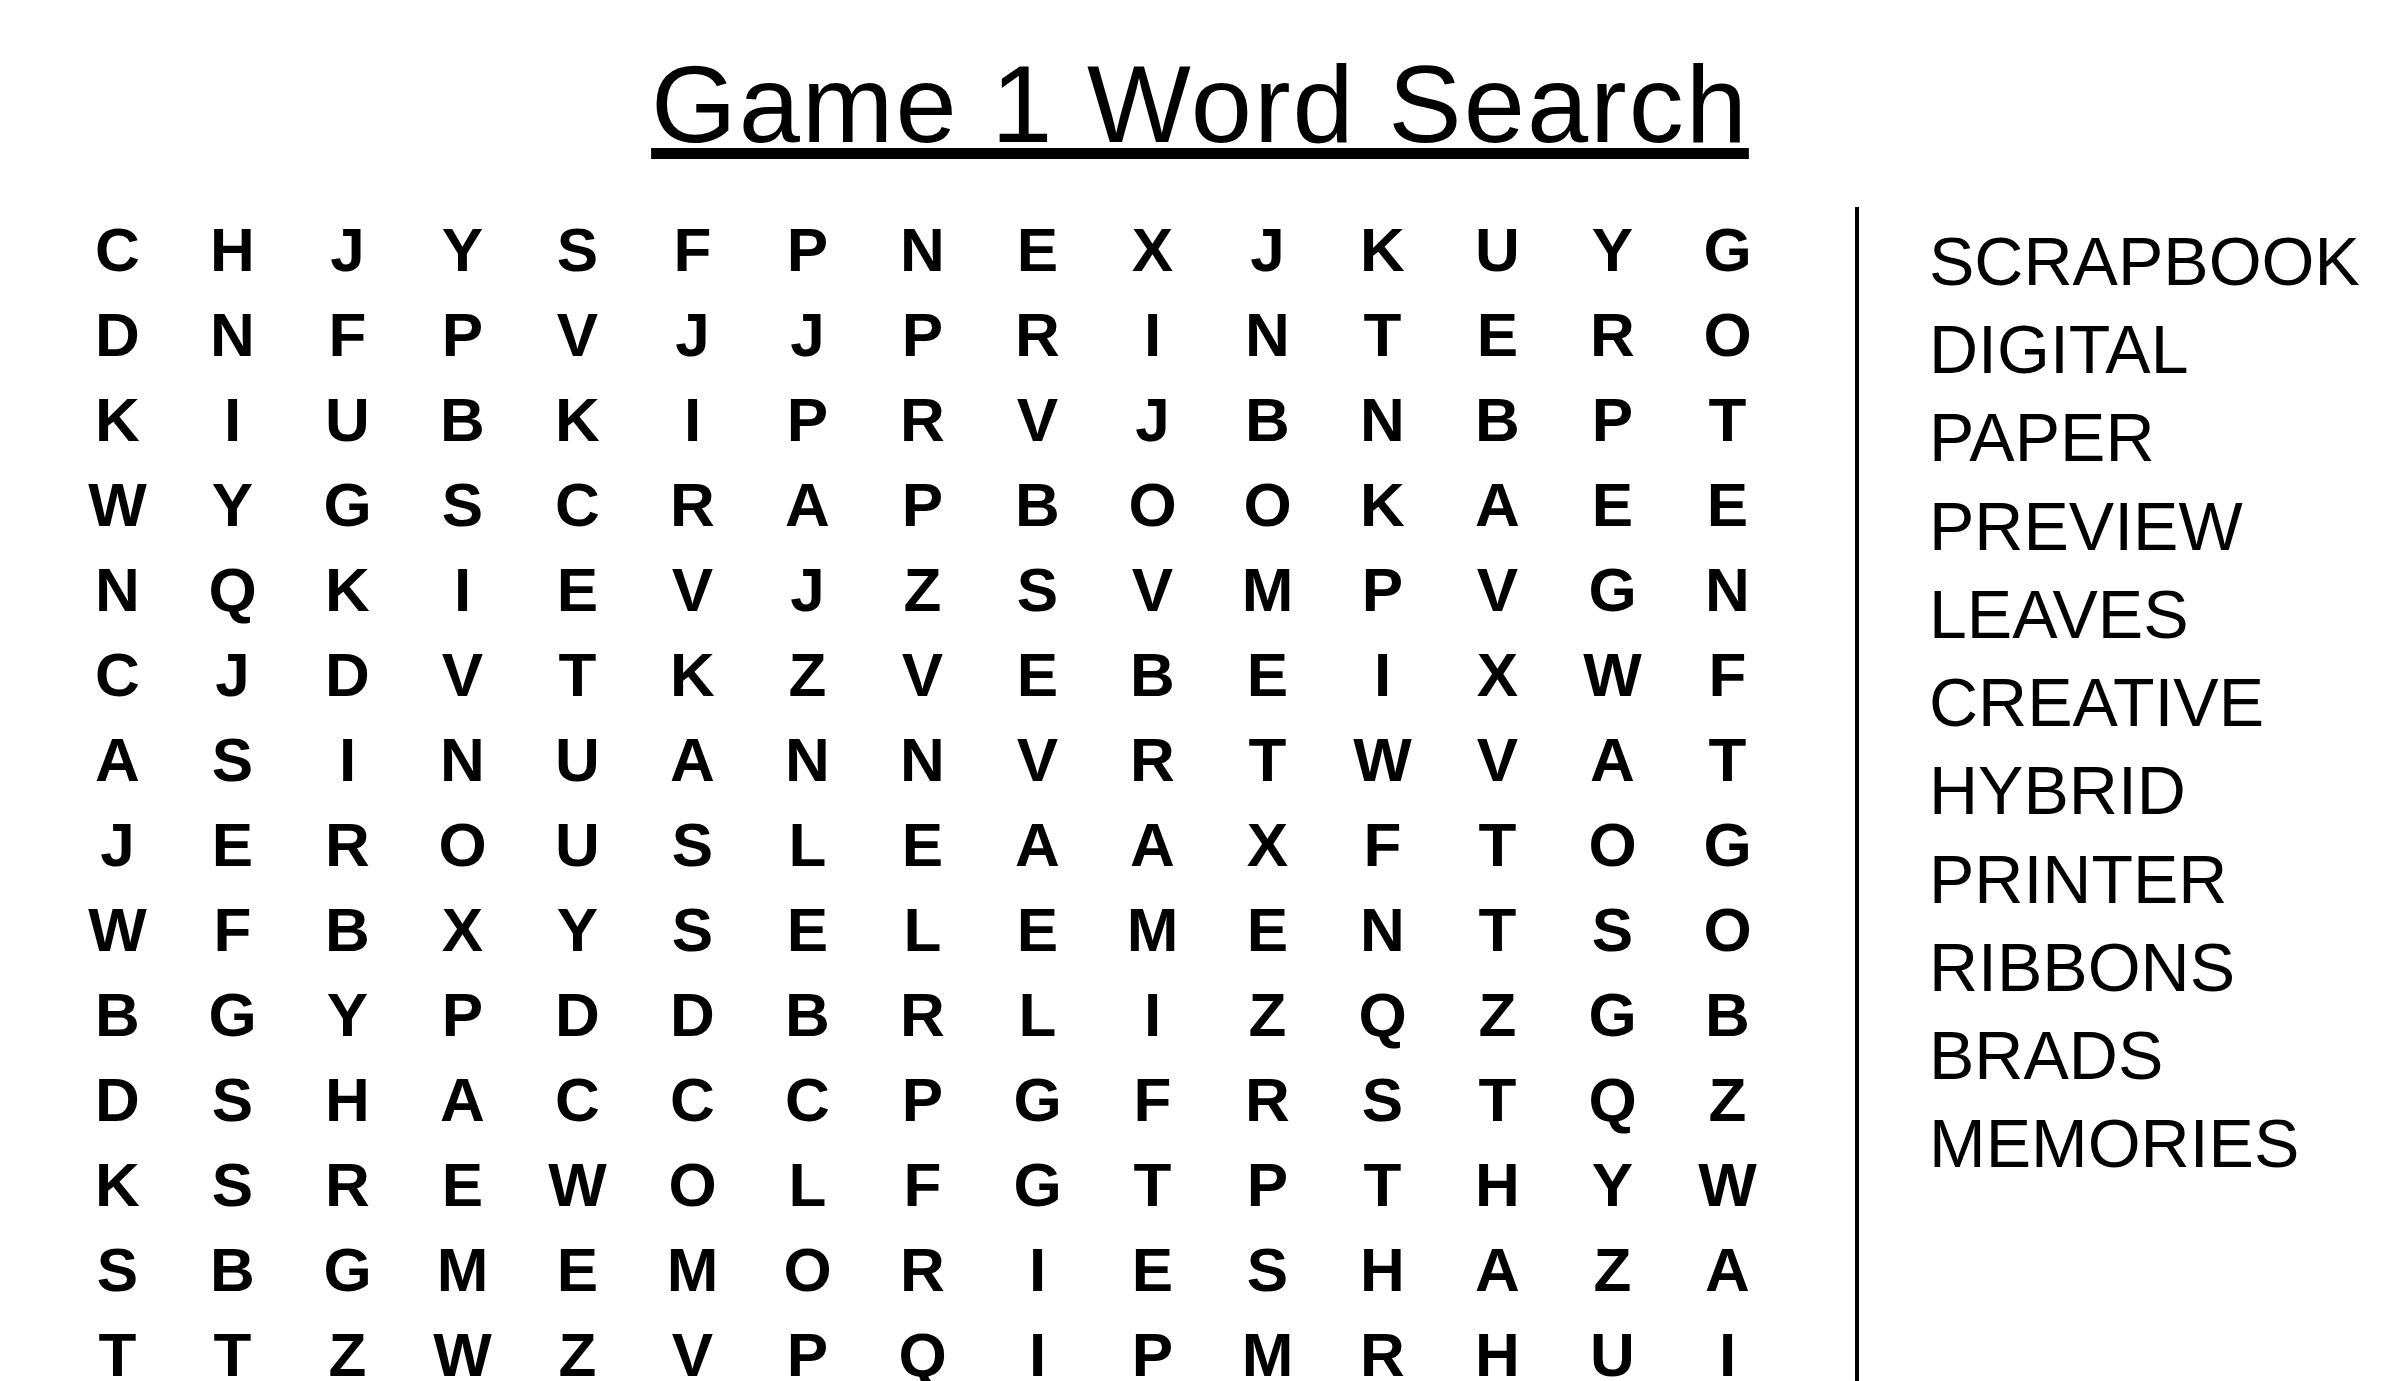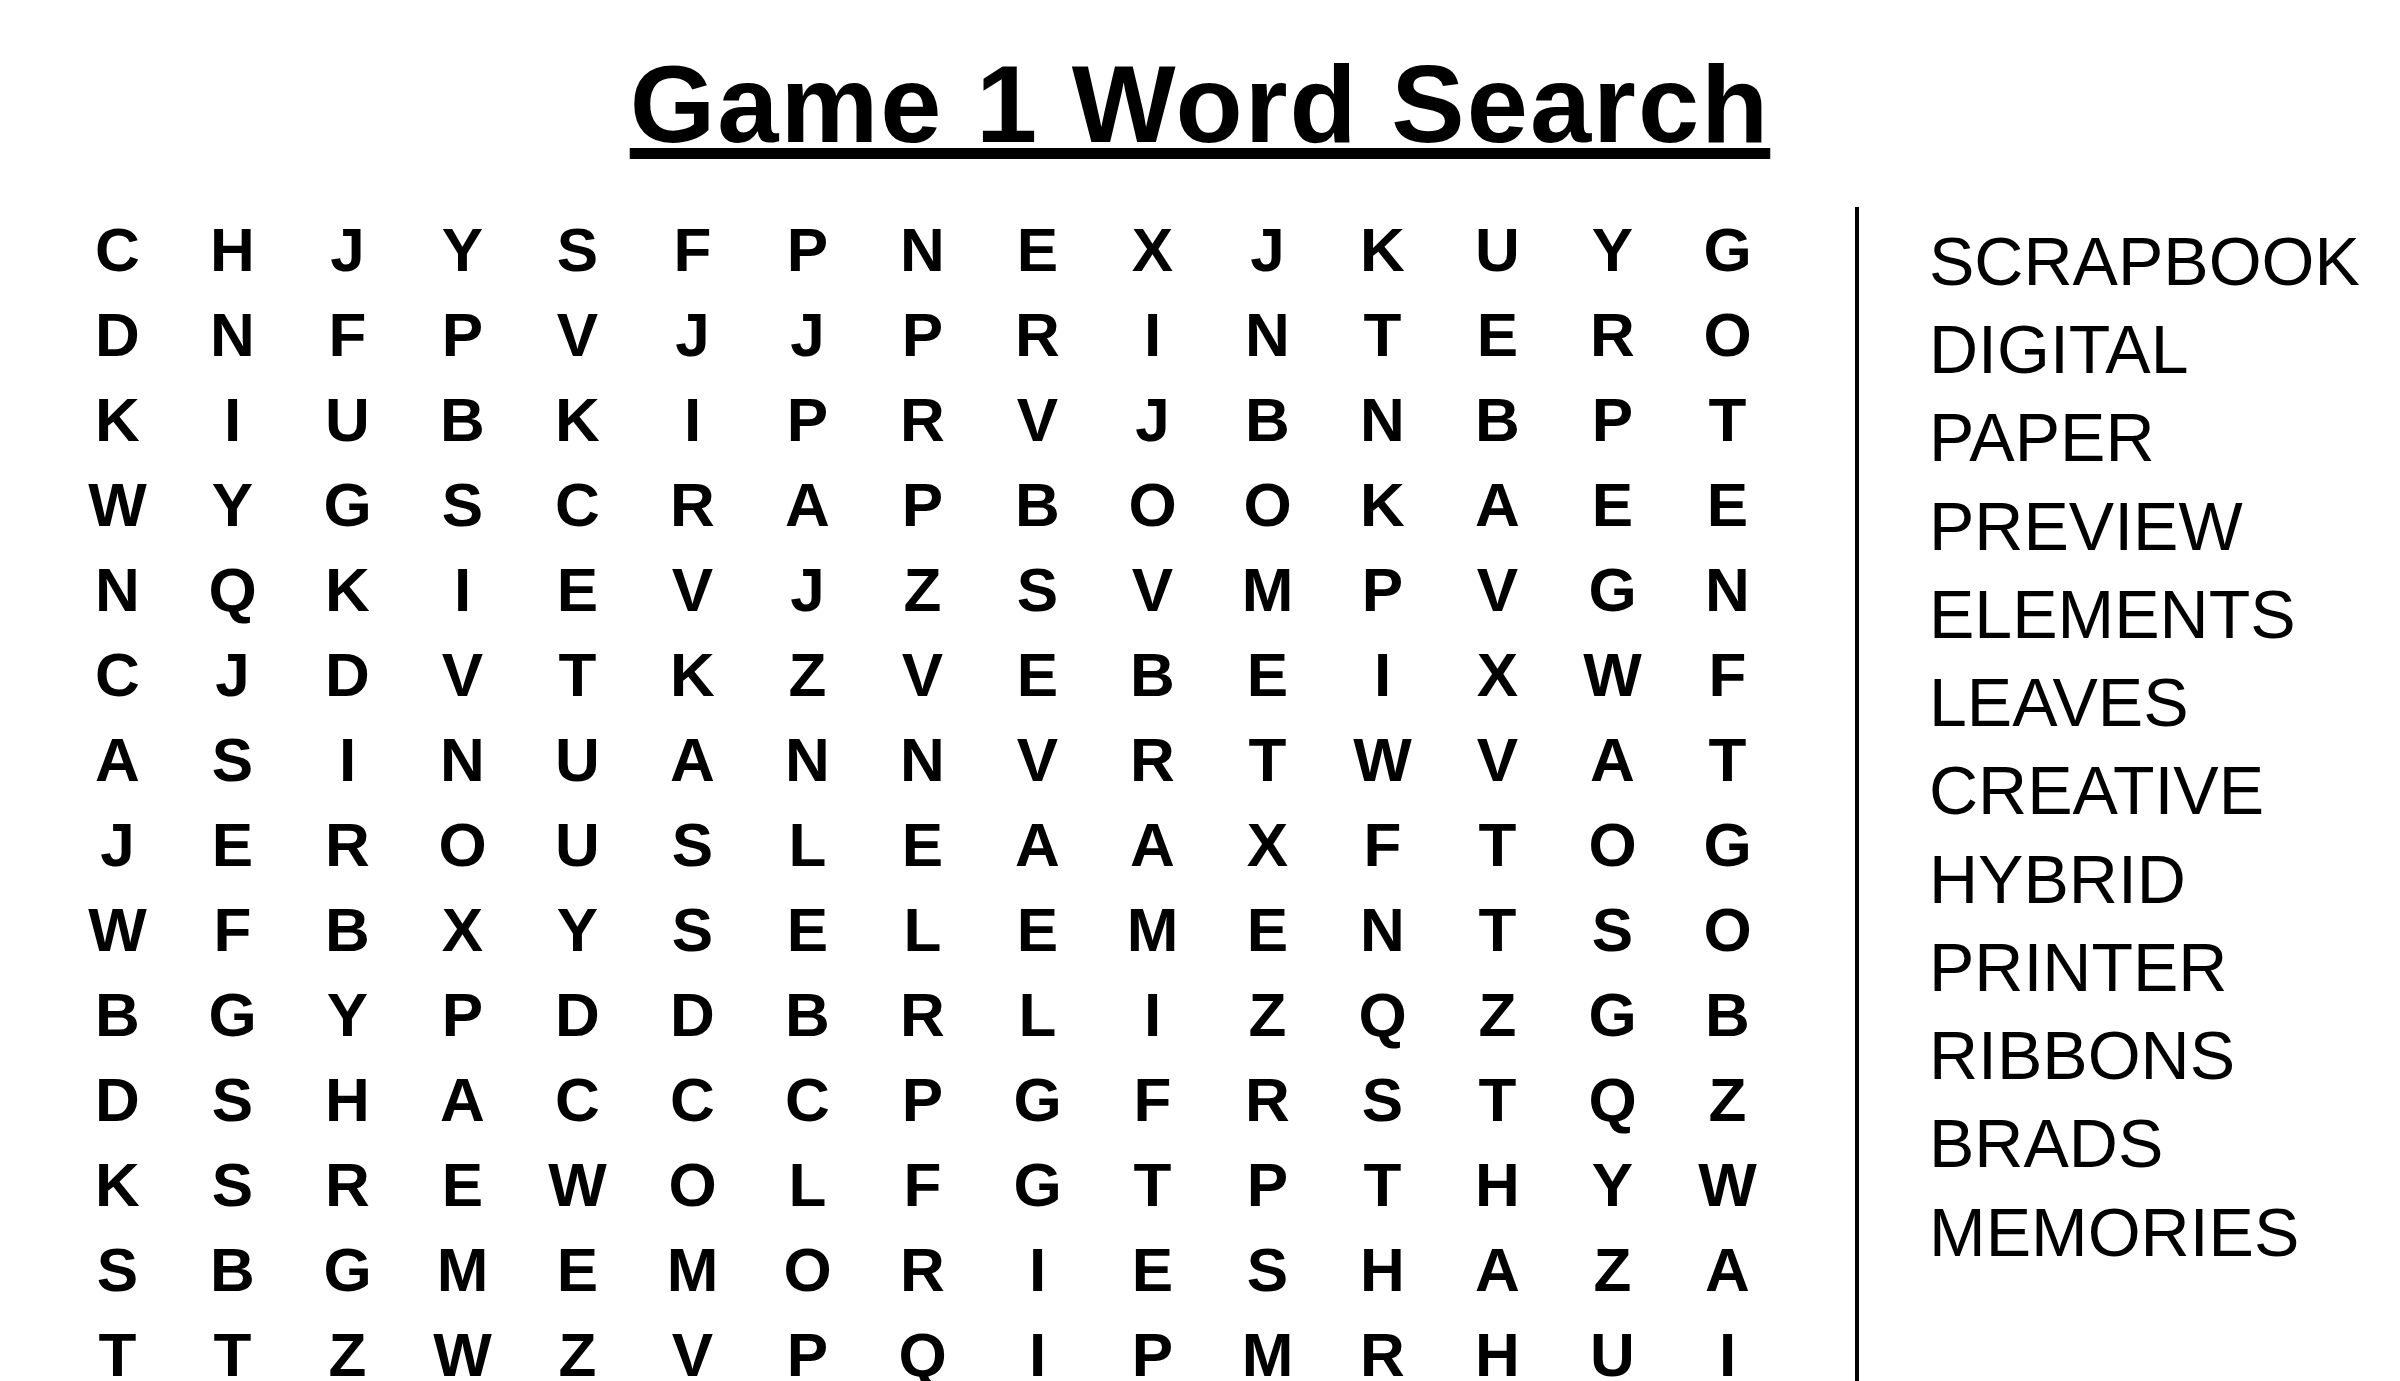--- a/index.html
+++ b/index.html
@@ -20,21 +20,21 @@
     }
 
     #title-area {
       width: 100%;
       text-align: center;
       padding: 20px 0 40px 0;
     }
 
     #page-title {
       font-size: 110px;
-      font-weight: 700;
+      font-weight: 400;
       text-decoration: underline;
       color: #000000;
       letter-spacing: 2px;
     }
 
     #content-area {
       display: flex;
       flex-direction: row;
       width: 100%;
       align-items: flex-start;
@@ -339,21 +339,20 @@
       </div>
     </div>
 
   <div id="divider"></div>
 
   <div id="word-list-section">
   <div class="word-item">SCRAPBOOK</div>
       <div class="word-item">DIGITAL</div>
       <div class="word-item">PAPER</div>
       <div class="word-item">PREVIEW</div>
-      <div class="word-item">ELEMENTS</div>
       <div class="word-item">LEAVES</div>
       <div class="word-item">CREATIVE</div>
       <div class="word-item">HYBRID</div>
       <div class="word-item">PRINTER</div>
       <div class="word-item">RIBBONS</div>
       <div class="word-item">BRADS</div>
       <div class="word-item">MEMORIES</div>
     </div>
 </div>
 

